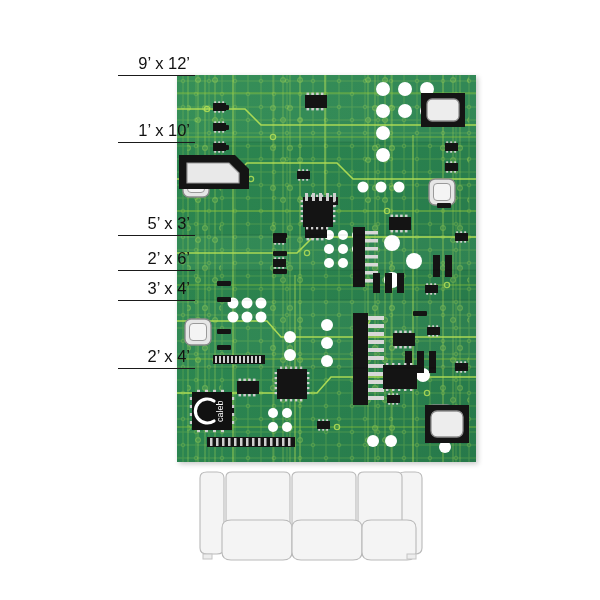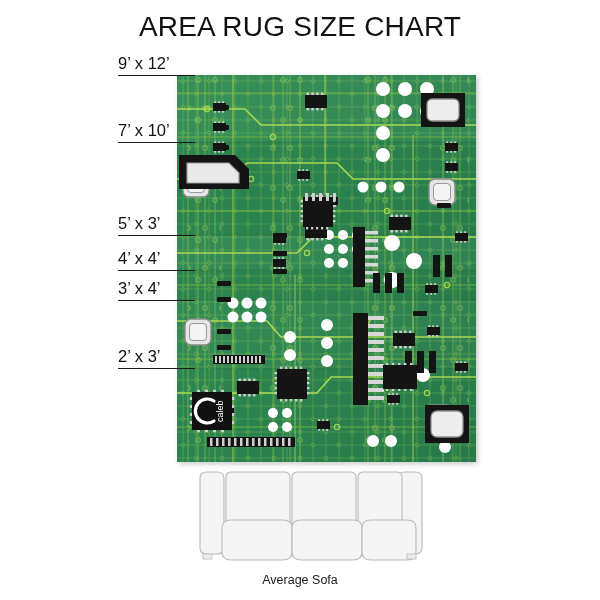--- a/index.html
+++ b/index.html
@@ -61,20 +61,21 @@
     left: 118px;
     width: 77px;
     height: 0;
     border-top: 1.6px solid #1a1a1a;
     top: 0;
   }
   .size-tick .tick-label {
     position: absolute;
     left: 118px;
     width: 72px;
+    text-align: right;
     bottom: 3px;
     font-size: 16.5px;
     font-weight: 400;
     color: #111111;
     white-space: nowrap;
     line-height: 17px;
   }
 
   
   #sofa-wrap {
@@ -95,21 +96,20 @@
     font-size: 12.5px;
     color: #1a1a1a;
     white-space: nowrap;
   }
 </style>
 </head>
 <body>
 
 <div id="chart-root">
 
-  <div id="page-title">AREA RUG SIZE CHART</div>
 
   <div id="rug-image-wrap">
     <svg id="rug-svg" viewBox="0 0 299 387" preserveAspectRatio="none">
       <defs>
 
         <linearGradient id="boardGrad" x1="0" y1="0" x2="1" y2="1">
           <stop offset="0%" stop-color="#2f8b52"></stop>
           <stop offset="50%" stop-color="#2b8450"></stop>
           <stop offset="100%" stop-color="#27794a"></stop>
         </linearGradient>
@@ -464,37 +464,37 @@
         <path d="M0 67 H299 M0 160 H299 M0 195 H299 M0 225 H299 M0 293 H299"></path>
       </g>
     </svg>
   </div>
 
   <div class="size-tick" style="top:75px">
     <div class="tick-label">9’ x 12’</div>
     <div class="tick-line"></div>
   </div>
   <div class="size-tick" style="top:142px">
-    <div class="tick-label">7’ x 10’</div>
+    <div class="tick-label">1’ x 10’</div>
     <div class="tick-line"></div>
   </div>
   <div class="size-tick" style="top:235px">
     <div class="tick-label">5’ x 3’</div>
     <div class="tick-line"></div>
   </div>
   <div class="size-tick" style="top:270px">
-    <div class="tick-label">4’ x 4’</div>
+    <div class="tick-label">2’ x 6’</div>
     <div class="tick-line"></div>
   </div>
   <div class="size-tick" style="top:300px">
     <div class="tick-label">3’ x 4’</div>
     <div class="tick-line"></div>
   </div>
   <div class="size-tick" style="top:368px">
-    <div class="tick-label">2’ x 3’</div>
+    <div class="tick-label">2’ x 4’</div>
     <div class="tick-line"></div>
   </div>
 
   <div id="sofa-wrap">
     <svg id="sofa-svg" viewBox="0 0 228 96">
       <g fill="#f4f4f4" stroke="#b9b9b9" stroke-width="1.1" stroke-linejoin="round">
 
         <path d="M4 8 q0-6 7-6 h10 q7 0 7 6 v70 q0 6 -7 6 h-10 q-7 0 -7-6 z"></path>
 
         <path d="M202 8 q0-6 7-6 h10 q7 0 7 6 v70 q0 6 -7 6 h-10 q-7 0 -7-6 z"></path>
@@ -508,15 +508,14 @@
         <path d="M166 58 q0-8 9-8 h36 q9 0 9 8 v24 q0 8 -9 8 h-36 q-9 0 -9-8 z"></path>
       </g>
 
       <g fill="#ededed" stroke="#c4c4c4" stroke-width="1">
         <rect x="7" y="84" width="9" height="5"></rect>
         <rect x="211" y="84" width="9" height="5"></rect>
       </g>
     </svg>
   </div>
 
-  <div id="sofa-caption">Average Sofa</div>
 
 </div>
 
 </body></html>

